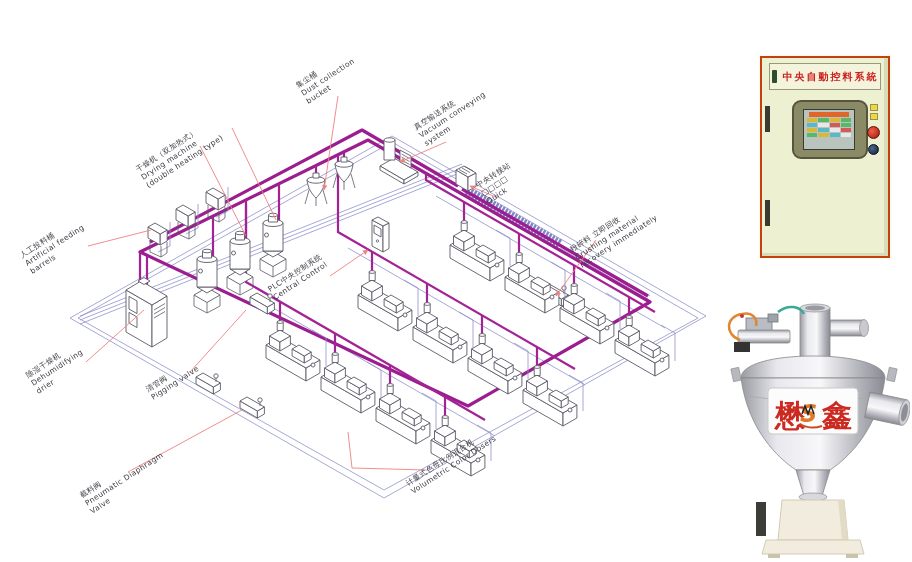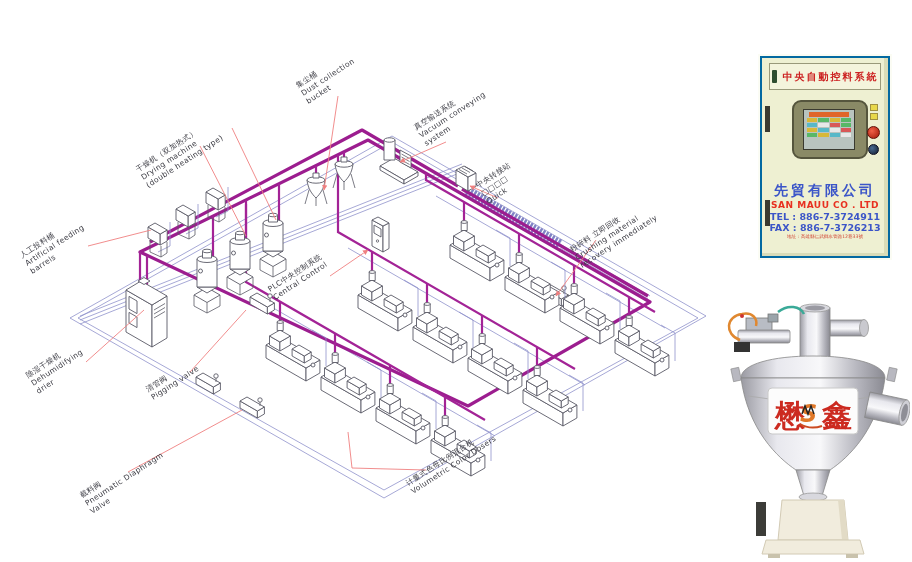--- a/index.html
+++ b/index.html
@@ -9,21 +9,21 @@
   #diagram{position:absolute;left:0;top:0;}
   .wh{fill:#ffffff;stroke:#5a5a66;stroke-width:0.9;stroke-linejoin:round;}
   .ol{fill:none;stroke:#5a5a66;stroke-width:0.8;}
   .bl{fill:none;stroke:#8f92cc;stroke-width:0.8;}
   .mg{fill:none;stroke:#9c1d8f;stroke-width:3.2;stroke-linejoin:round;}
   .mg2{fill:none;stroke:#a32396;stroke-width:2.2;}
   .ld{fill:none;stroke:#ef8080;stroke-width:0.9;}
   .lbl{font:7.5px "DejaVu Sans",sans-serif;fill:#3c3c44;letter-spacing:0.4px;}
   
   .cab{position:absolute;left:758px;top:54px;width:134px;height:206px;background:#fbfcf4;}
-  .cab-frame{position:absolute;inset:2px 2px 2px 2px;background:#eef0d2;border:2px solid #0369a1;box-shadow:inset -4px 0 0 #d9dcb8,inset 0 -3px 0 #d9dcb8;}
+  .cab-frame{position:absolute;inset:2px 2px 2px 2px;background:#eef0d2;border:2px solid #c2410c;box-shadow:inset -4px 0 0 #d9dcb8,inset 0 -3px 0 #d9dcb8;}
   .cab-head{position:absolute;top:5px;left:7px;right:7px;height:25px;background:#f4f4dc;border:1px solid #99997a;display:flex;align-items:center;justify-content:center;}
   .cab-head-icon{width:5px;height:13px;background:#2e4d2e;margin-right:6px;border-radius:1px;}
   .cab-head-text{color:#cc2222;font-size:10px;font-weight:bold;letter-spacing:2px;white-space:nowrap;}
   .cab-bezel{position:absolute;top:42px;left:30px;width:72px;height:55px;background:#8a8a66;border:2px solid #55553d;border-radius:9px;}
   .cab-screen{position:absolute;left:9px;top:7px;width:48px;height:37px;background:#b9c4bf;border:1px solid #3a3a30;padding:1px;}
   .scr-bar{height:5px;background:#e0662a;margin:1px 4px;}
   .scr-row{display:flex;gap:1px;margin:1px 2px;}
   .scr-cell{flex:1;height:4px;}
   .lamp{position:absolute;width:6px;height:5px;background:#e8d84a;border:1px solid #a09040;right:10px;}
   .btn-red{position:absolute;right:8px;top:68px;width:11px;height:11px;border-radius:50%;background:radial-gradient(circle at 35% 35%,#f06048,#a01808);border:1px solid #601008;}
@@ -292,27 +292,20 @@
               <div class="scr-cell" style="background:#e8e8e8"></div>
           </div>
         </div>
       </div>
       <div class="lamp" style="top:46px"></div>
       <div class="lamp" style="top:55px"></div>
       <div class="btn-red"></div>
       <div class="btn-dark"></div>
       <div class="hinge" style="top:48px"></div>
       <div class="hinge" style="top:142px"></div>
-      <div class="cab-text">
-        <div class="co-zh">先貿有限公司</div>
-        <div class="co-en">SAN MAUU CO . LTD</div>
-        <div class="co-tel">TEL : 886-7-3724911</div>
-        <div class="co-tel">FAX : 886-7-3726213</div>
-        <div class="co-addr">地址：高雄縣仁武鄉水管路12巷33號</div>
-      </div>
     </div>
   </div>
 
   <svg id="hopperPhoto" width="192" height="258" viewBox="0 0 192 258">
     <defs>
       <linearGradient id="gSteelV" x1="0" y1="0" x2="1" y2="0">
         <stop offset="0" stop-color="#9a9aa2"></stop>
           <stop offset="0.25" stop-color="#e8e8ee"></stop>
         <stop offset="0.55" stop-color="#f8f8fa"></stop>
           <stop offset="0.8" stop-color="#b8b8c0"></stop>

